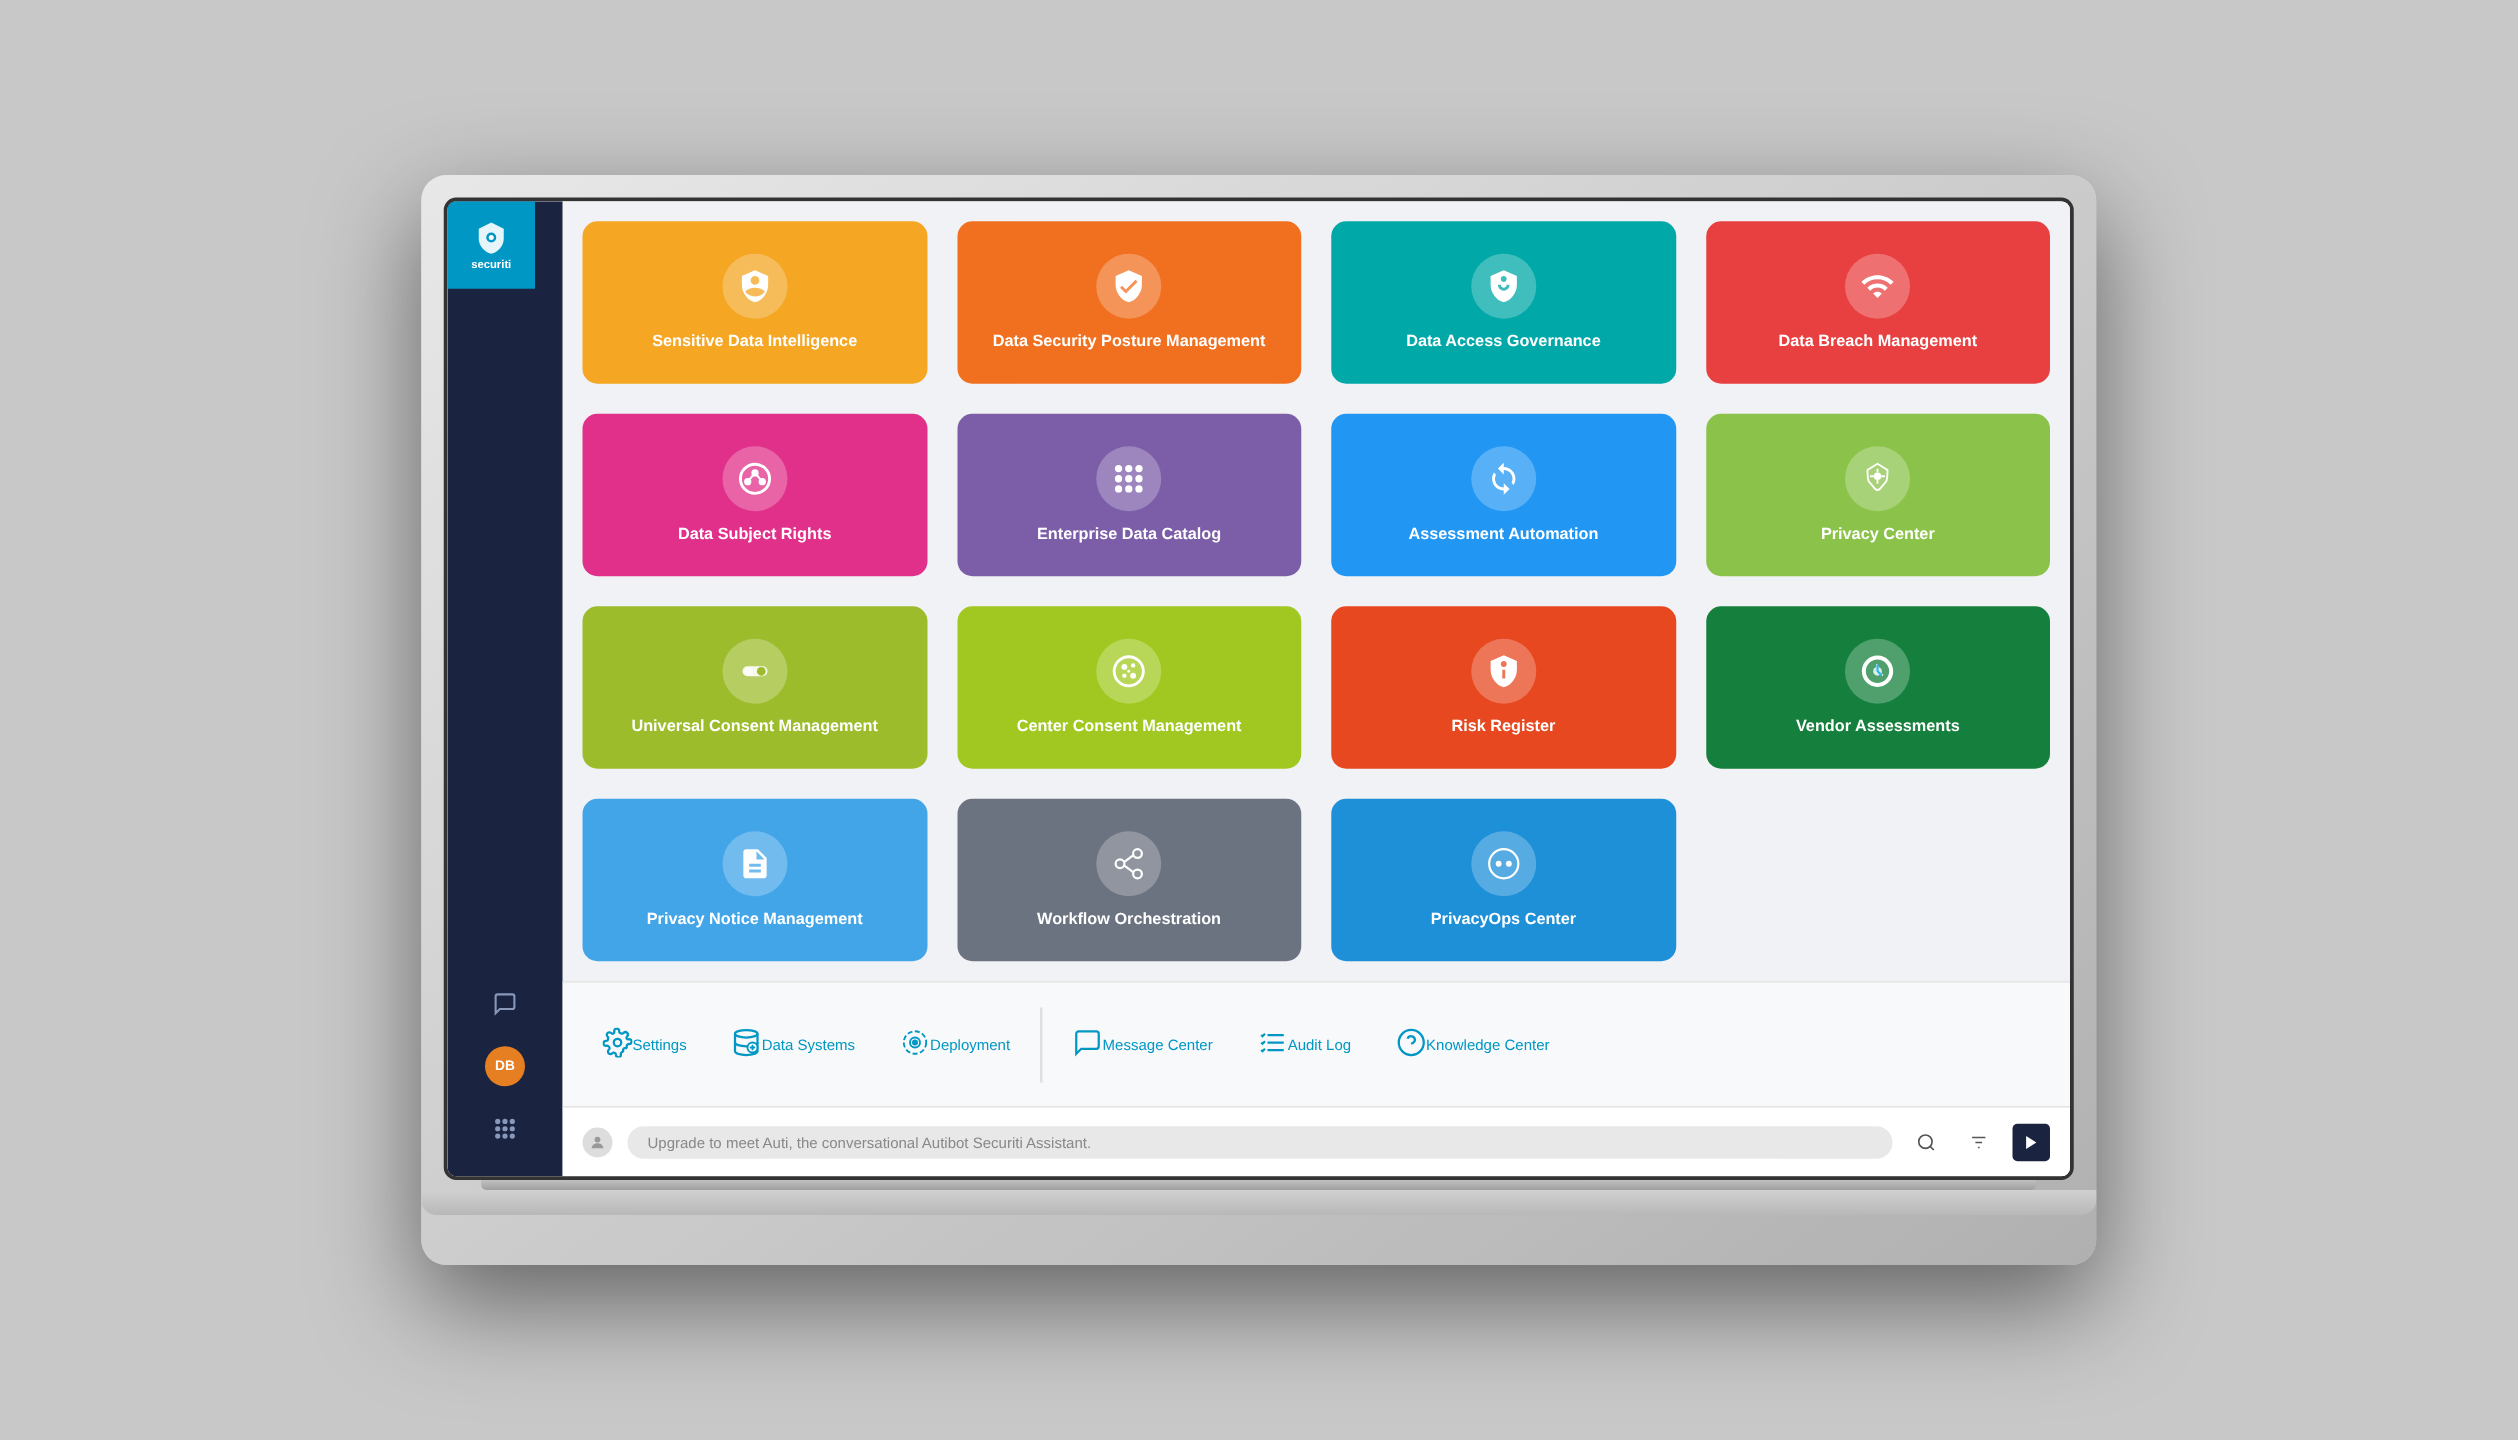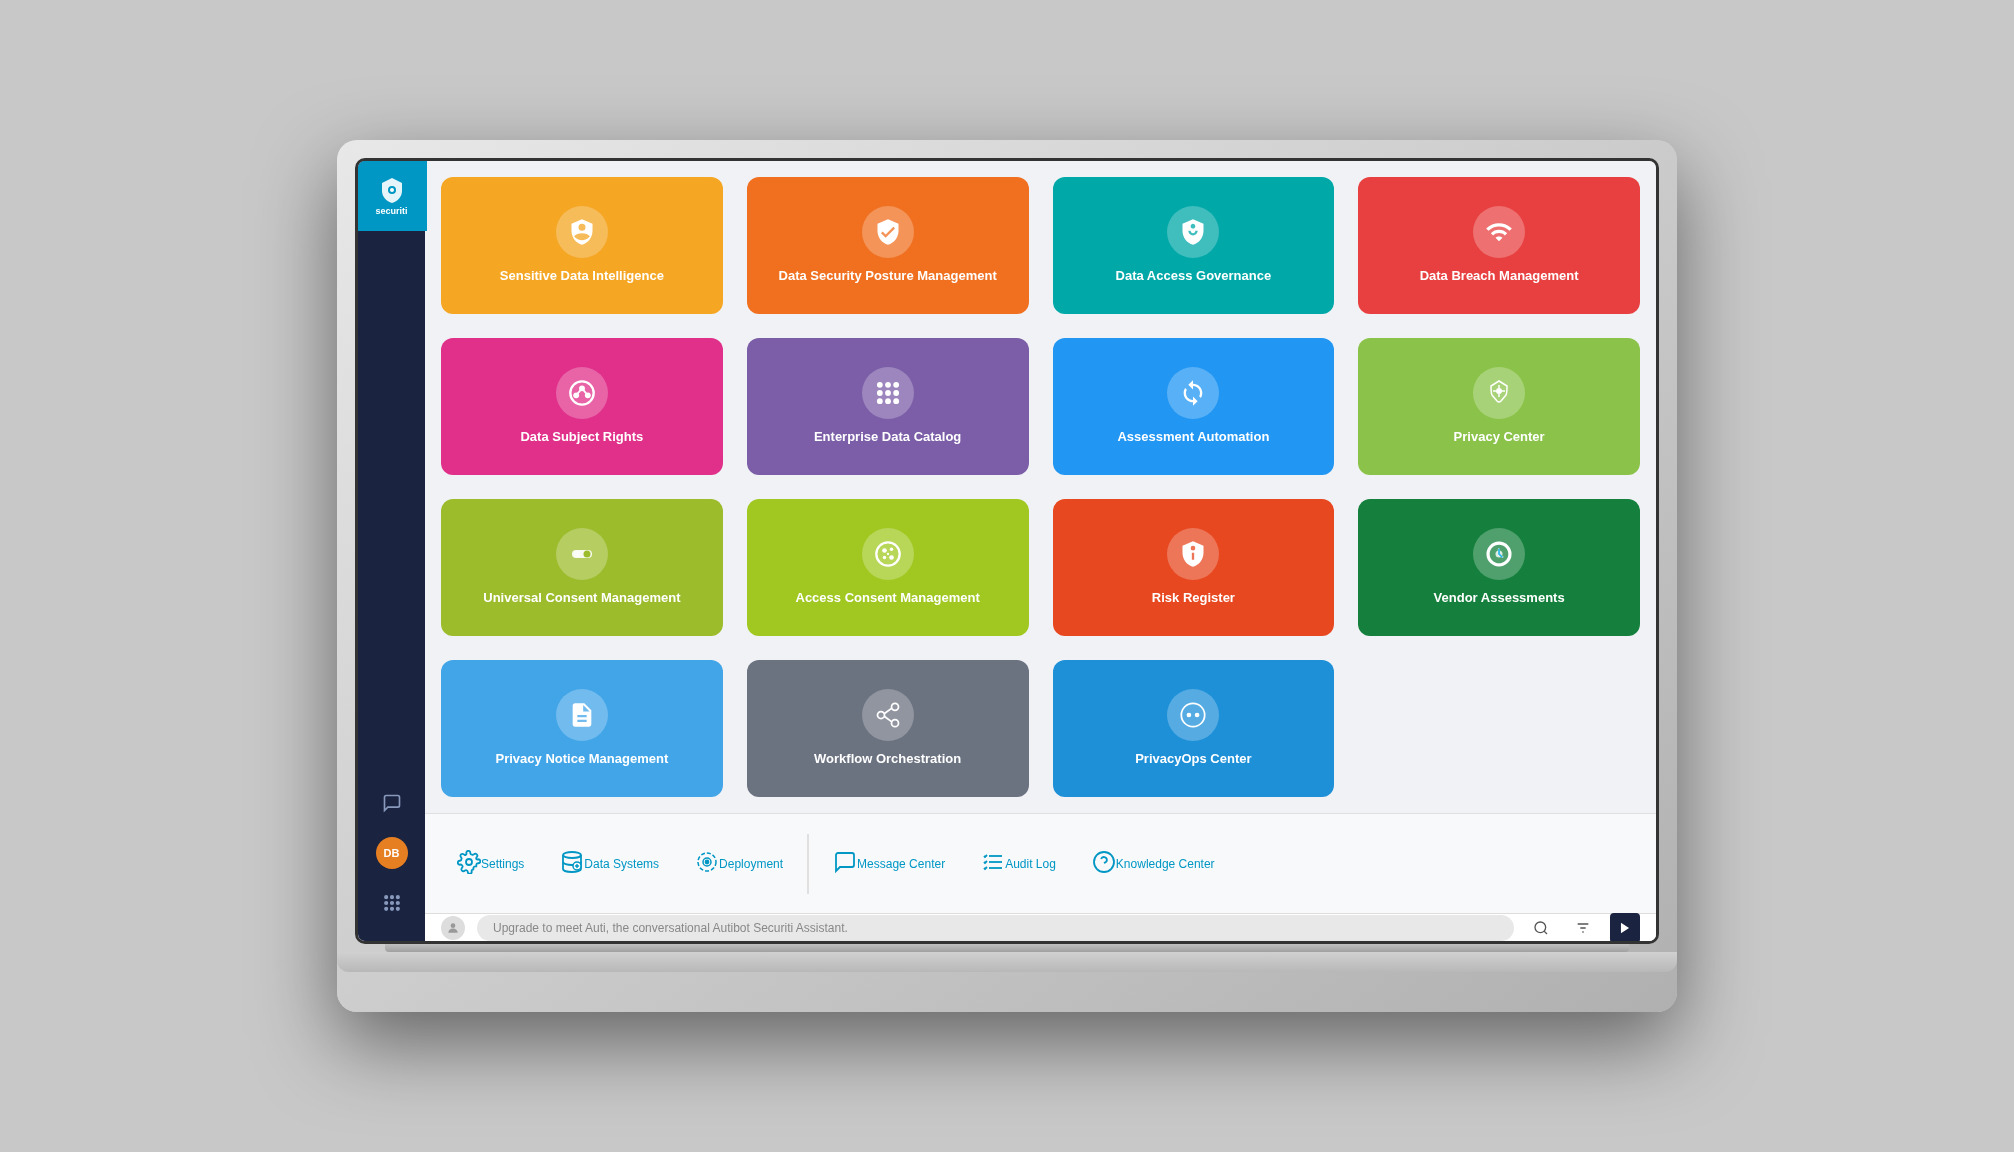--- a/index.html
+++ b/index.html
@@ -24,25 +24,24 @@
       overflow: hidden;
       border: 3px solid #333;
     }
     .app-container {
       display: flex;
       height: 780px;
       background: #f0f2f5;
     }
     
     .sidebar {
-      width: 67px;
+      width: 92px;
       background: #1a2340;
       display: flex;
       flex-direction: column;
-      align-items: center;
       padding: 0;
       flex-shrink: 0;
     }
     .sidebar-logo {
       width: 70px;
       height: 70px;
       background: #0097c4;
       display: flex;
       flex-direction: column;
       align-items: center;
@@ -196,21 +195,21 @@
     .utility-item-label {
       font-size: 12px;
       color: #0097c4;
       font-weight: 500;
       text-align: center;
     }
     
     .bottom-bar {
       background: #fff;
       border-top: 1px solid #ddd;
-      height: 28px;
+      height: 56px;
       display: flex;
       align-items: center;
       padding: 0 16px;
       gap: 12px;
     }
     .chat-bubble {
       background: #e8e8e8;
       border-radius: 20px;
       padding: 6px 16px;
       flex: 1;
@@ -393,21 +392,21 @@
             <div class="tile-icon">
               <svg width="28" height="28" viewBox="0 0 24 24" fill="white">
                 <circle cx="12" cy="12" r="10" stroke="white" stroke-width="2" fill="none"></circle>
                 <circle cx="9" cy="9" r="2" fill="white"></circle>
                 <circle cx="15" cy="8" r="1.5" fill="white"></circle>
                 <circle cx="15" cy="15" r="2" fill="white"></circle>
                 <circle cx="9" cy="15" r="1.5" fill="white"></circle>
                 <circle cx="12" cy="12" r="1" fill="white"></circle>
               </svg>
             </div>
-            <span class="tile-label">Access Consent Management</span>
+            <span class="tile-label">Center Consent Management</span>
           </div>
 
           <div class="tile tile-tomato">
             <div class="tile-icon">
               <svg width="28" height="28" viewBox="0 0 24 24" fill="white">
                 <path d="M12 1L3 5v6c0 5.55 3.84 10.74 9 12 5.16-1.26 9-6.45 9-12V5L12 1zm0 4a2 2 0 110 4 2 2 0 010-4zm1 12h-2v-6h2v6z"></path>
               </svg>
             </div>
             <span class="tile-label">Risk Register</span>
           </div>

